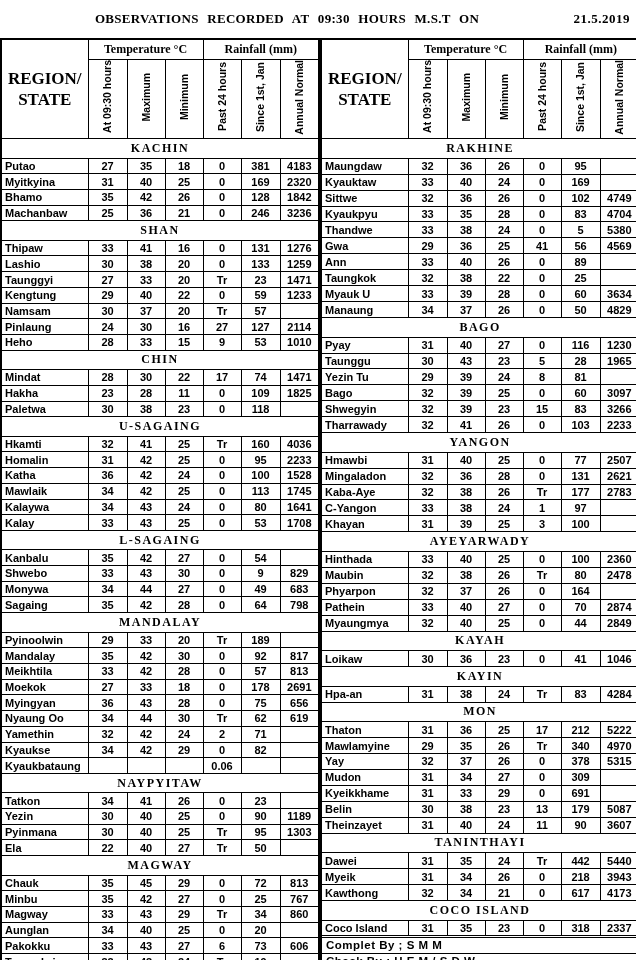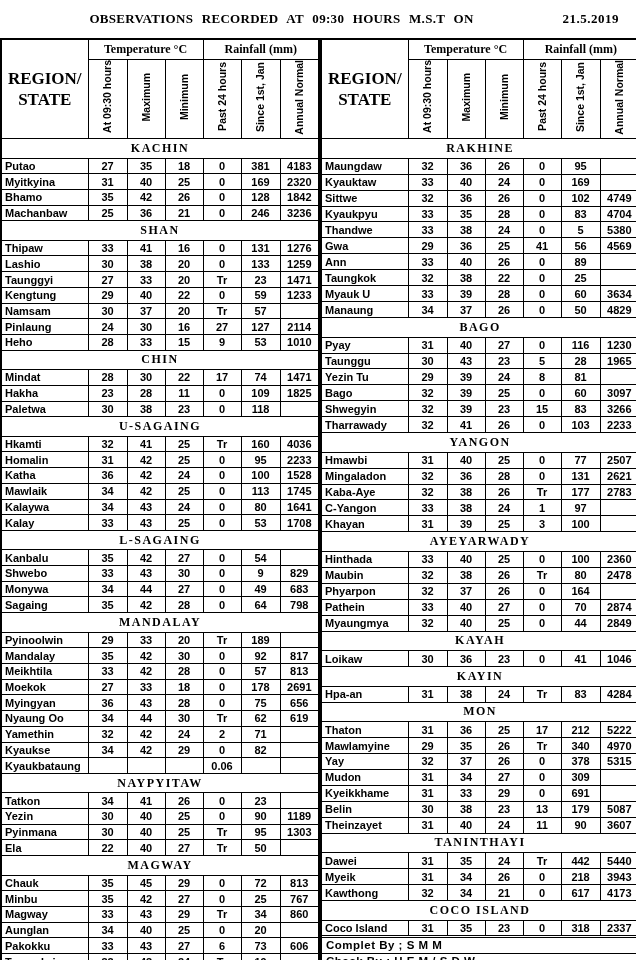--- a/index.html
+++ b/index.html
@@ -5,21 +5,21 @@
   html,body{margin:0;padding:0;background:#f6f6f4;}
   .page{
     width:636px;height:960px;background:#ffffff;position:relative;
     font-family:"Liberation Sans",sans-serif;color:#000;overflow:hidden;
   }
   .titlebar{
     height:38px;display:flex;align-items:center;
     font-family:"Liberation Serif",serif;font-weight:bold;font-size:13px;
   }
   .title{flex:1;text-align:center;word-spacing:5px;letter-spacing:.3px;padding-left:30px;white-space:nowrap;}
-  .date{width:86px;text-align:right;padding-right:17px;letter-spacing:.5px;}
+  .date{width:86px;text-align:right;padding-right:6px;letter-spacing:.5px;}
   .tables{display:flex;}
   table{
     border-collapse:collapse;table-layout:fixed;
     width:318px;height:933px;border:2px solid #000;
   }
   td,th{border:1px solid #000;padding:0;overflow:hidden;}
   thead tr.hgroups{height:20px;}
   thead tr.hsubs{height:74px;}
   th{font-weight:bold;}
   th.region{

